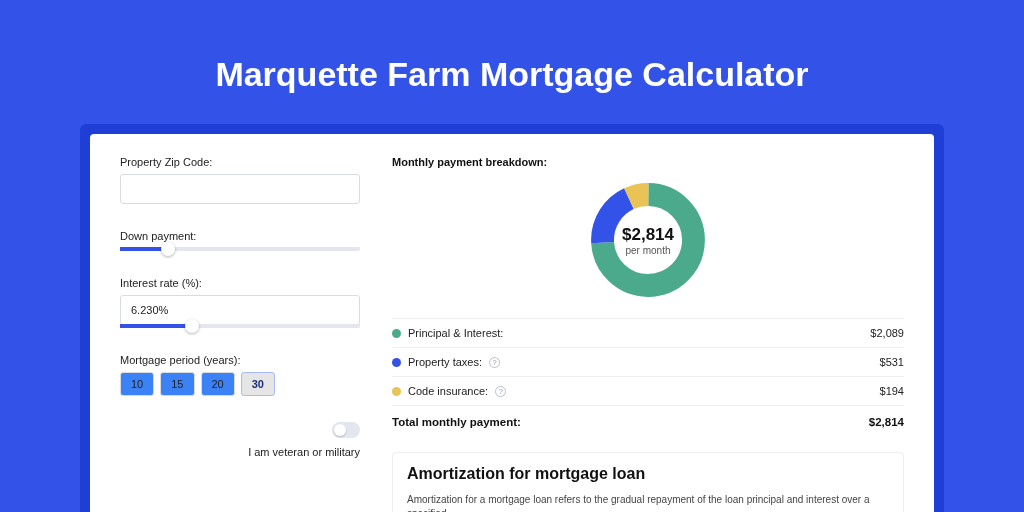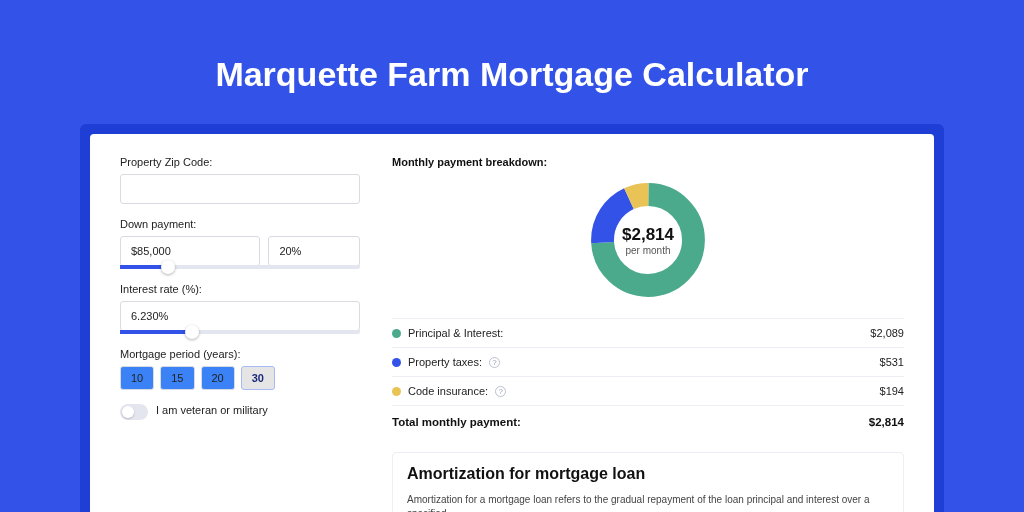--- a/index.html
+++ b/index.html
@@ -48,21 +48,21 @@
   }
   .text-input {
     width: 100%;
     border: 1px solid #d9dbe3;
     border-radius: 3px;
     height: 30px;
     padding: 0 10px;
     font-size: 11px;
     color: #222;
   }
-  .field { margin-bottom: 14px; }
+  .field { margin-bottom: 26px; }
   .slider-wrap {
     position: relative;
     height: 4px;
     background: #e3e6ef;
     margin-top: -1px;
     border-radius: 0 0 2px 2px;
   }
   .slider-fill {
     position: absolute;
     left: 0;
@@ -94,23 +94,24 @@
     cursor: pointer;
   }
   .period-btn.active {
     background: #e5e5e5;
     border-color: #a8b9f7;
     color: #1a2a7a;
     font-weight: 600;
   }
   .toggle-row {
     display: flex;
-    align-items: flex-start;
+    align-items: flex-end;
     gap: 8px;
     margin-top: 14px;
+    flex-direction: column;
   }
   .toggle {
     width: 28px;
     height: 16px;
     background: #e3e6ef;
     border-radius: 10px;
     position: relative;
   }
   .toggle::after {
     content: "";
@@ -217,24 +218,20 @@
     <div class="left">
 
       <div class="field">
         <span class="field-label">Property Zip Code:</span>
         <input class="text-input" value="" style="">
       </div>
 
 
       <div class="field">
         <span class="field-label">Down payment:</span>
-        <div class="two-col">
-          <input class="text-input" value="$85,000" style="">
-          <input class="text-input" value="20%" style="">
-        </div>
         <div class="slider-wrap">
           <div class="slider-fill" style="width:20%"></div>
           <div class="slider-thumb" style="left:20%"></div>
         </div>
       </div>
 
       <div class="field">
         <span class="field-label">Interest rate (%):</span>
         <input class="text-input" value="6.230%" style="">
         <div class="slider-wrap">

